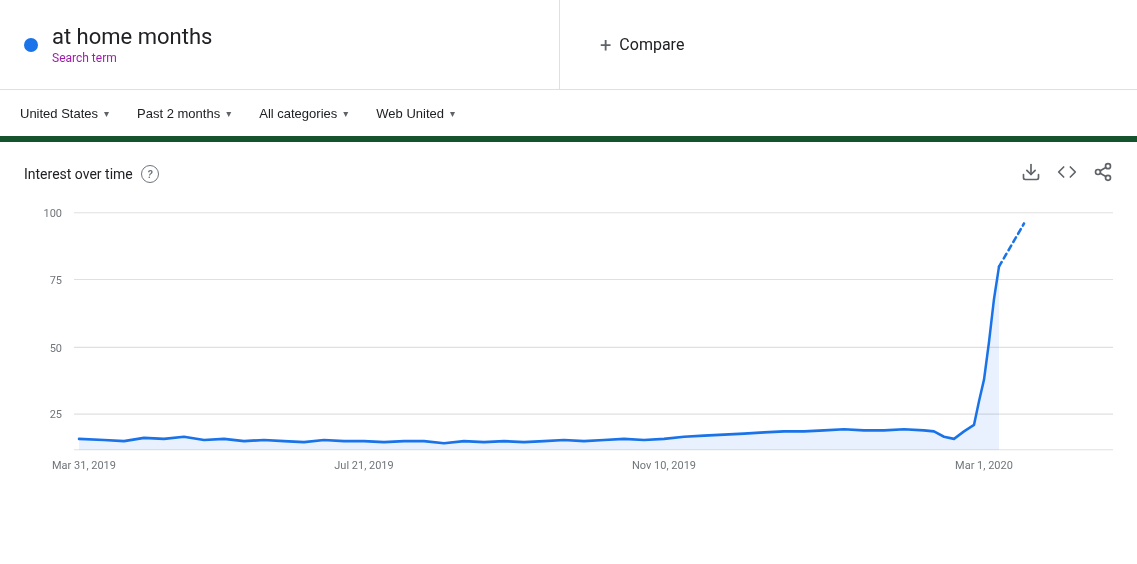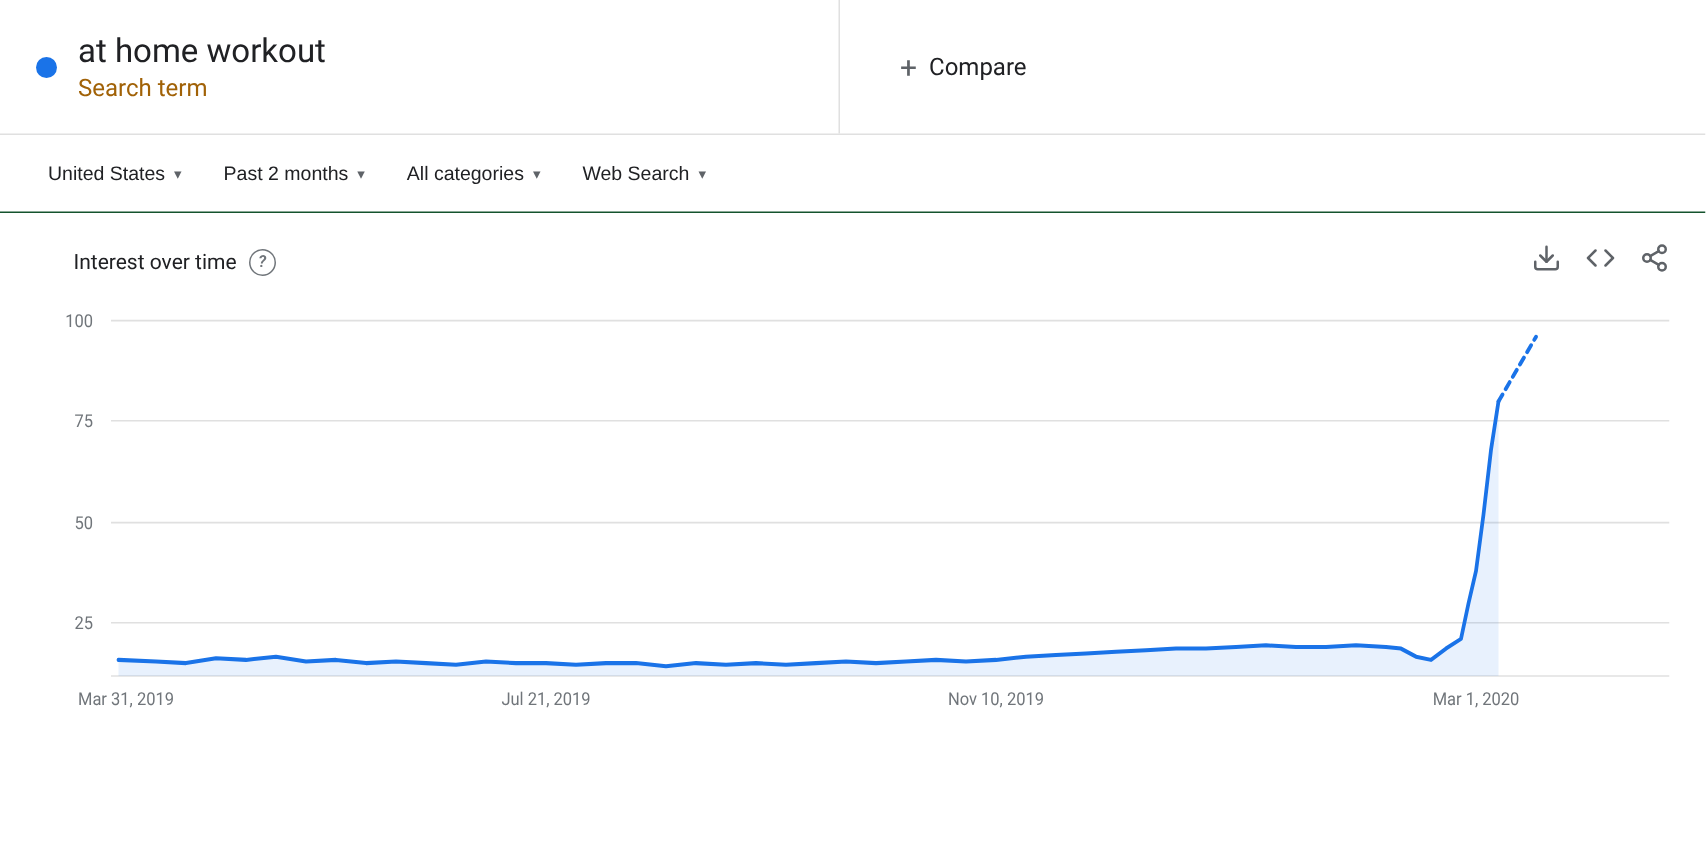--- a/index.html
+++ b/index.html
@@ -25,22 +25,22 @@
       background: #1a73e8;
       flex-shrink: 0;
     }
     .search-term-text {}
     .search-term-title {
       font-size: 22px;
       font-weight: 400;
       color: #202124;
     }
     .search-term-label {
-      font-size: 16px;
-      color: #a16207;
+      font-size: 12px;
+      color: #a21caf;
       margin-top: 2px;
     }
     .compare-section {
       display: flex;
       align-items: center;
       padding: 0 40px;
       gap: 8px;
       cursor: pointer;
       color: #5f6368;
     }
@@ -49,23 +49,23 @@
       color: #5f6368;
     }
     .compare-label {
       font-size: 16px;
       color: #202124;
     }
 
     .filters {
       display: flex;
       align-items: center;
-      padding: 0 20px;
+      padding: 0 8px;
       height: 52px;
-      border-bottom: 1px solid #14532d;
+      border-bottom: 6px solid #14532d;
       gap: 4px;
     }
     .filter-btn {
       display: flex;
       align-items: center;
       gap: 6px;
       padding: 6px 12px;
       border-radius: 4px;
       cursor: pointer;
       color: #202124;
@@ -79,21 +79,20 @@
     }
 
     .chart-section {
       padding: 20px 24px 10px 24px;
     }
     .chart-header {
       display: flex;
       align-items: center;
       justify-content: space-between;
       margin-bottom: 16px;
-      margin-left: 25px;
     }
     .chart-title-area {
       display: flex;
       align-items: center;
       gap: 8px;
     }
     .chart-title {
       font-size: 14px;
       color: #202124;
     }
@@ -132,21 +131,21 @@
       height: 100%;
     }
   </style>
 </head>
 <body>
 
 <div class="header">
   <div class="search-term-section">
     <div class="blue-dot"></div>
     <div class="search-term-text">
-      <div class="search-term-title">at home workout</div>
+      <div class="search-term-title">at home months</div>
       <div class="search-term-label">Search term</div>
     </div>
   </div>
   <div class="compare-section">
     <span class="compare-plus">+</span>
     <span class="compare-label">Compare</span>
   </div>
 </div>
 
 <div class="filters">
@@ -156,21 +155,21 @@
   </button>
   <button class="filter-btn">
     <span>Past 2 months</span>
     <span class="filter-chevron">▾</span>
   </button>
   <button class="filter-btn">
     <span>All categories</span>
     <span class="filter-chevron">▾</span>
   </button>
   <button class="filter-btn">
-    <span>Web Search</span>
+    <span>Web United</span>
     <span class="filter-chevron">▾</span>
   </button>
 </div>
 
 <div class="chart-section">
   <div class="chart-header">
     <div class="chart-title-area">
       <span class="chart-title">Interest over time</span>
       <div class="help-icon">
         <span>?</span>

